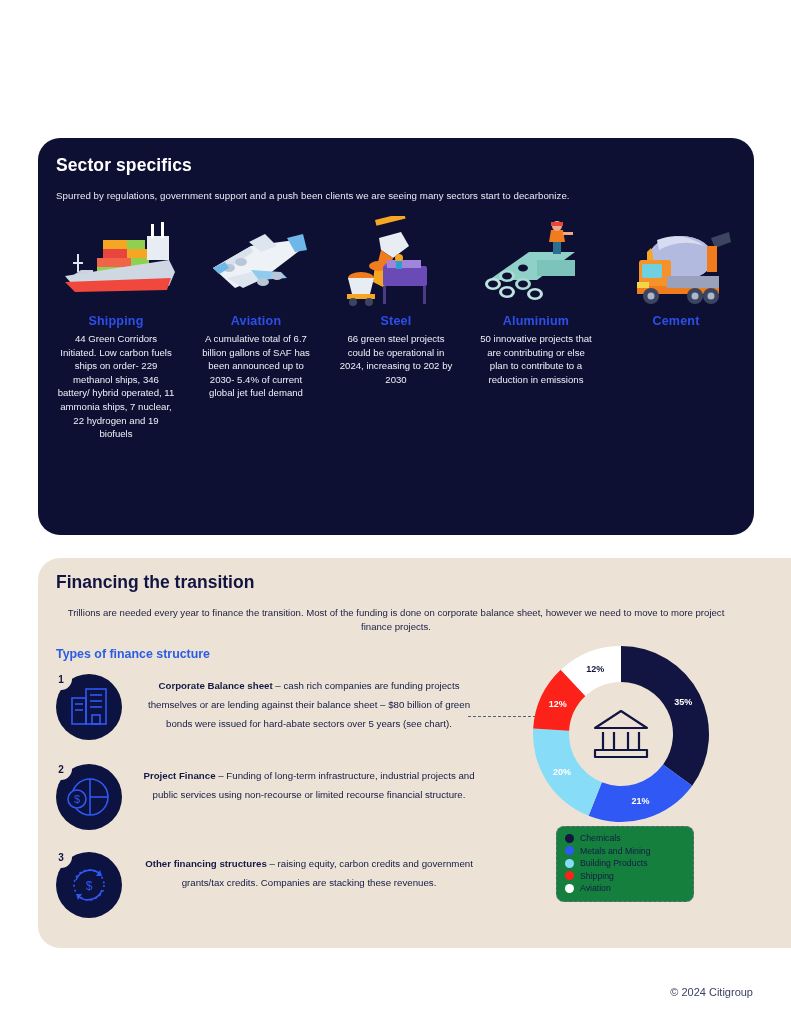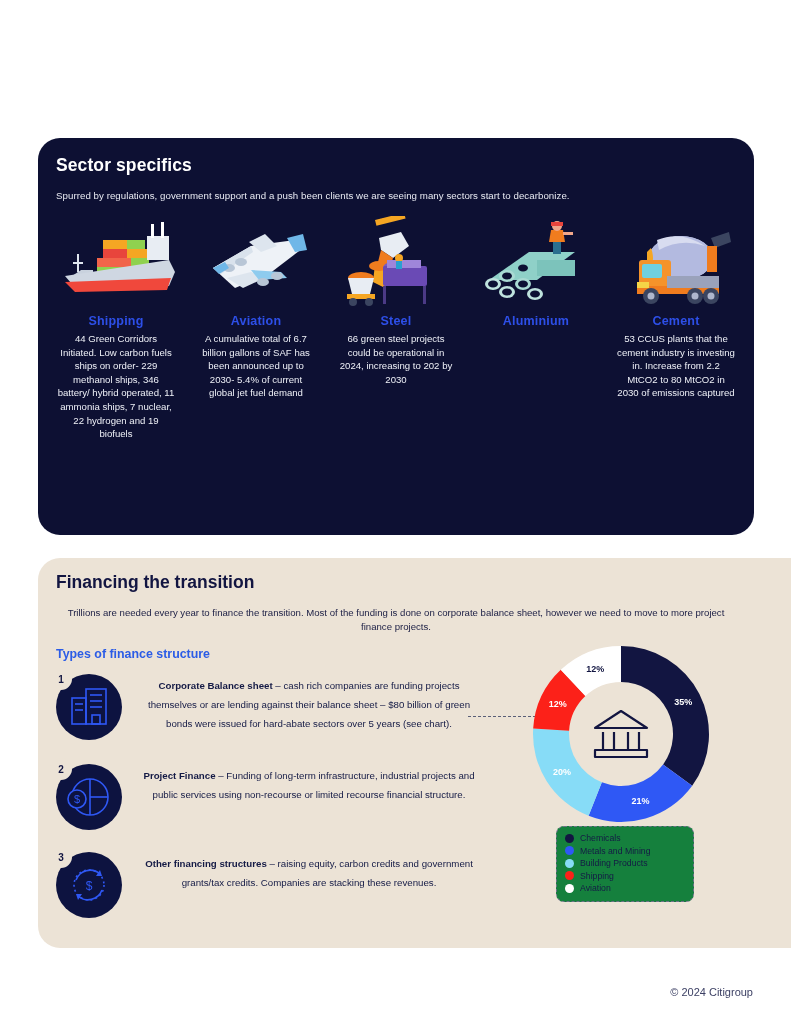--- a/index.html
+++ b/index.html
@@ -332,20 +332,21 @@
             <ellipse cx="64" cy="78" rx="5" ry="3.5" fill="#0d1033"></ellipse>
             <path d="M82 24 L90 24 L90 38 L82 38 Z" fill="#2a6f8f"></path>
             <path d="M80 14 L92 14 L94 26 L78 26 Z" fill="#f07c1e"></path>
             <circle cx="86" cy="10" r="5" fill="#f0a78a"></circle>
             <path d="M80 6 L92 6 L92 10 L80 10 Z" fill="#e8453c"></path>
             <rect x="92" y="16" width="10" height="3" fill="#f0a78a"></rect>
           </g>
         </svg>
       </div>
       <div class="sector-name">Aluminium</div>
+      <div class="sector-desc">50 innovative projects that are contributing or else plan to contribute to a reduction in emissions</div>
     </div>
 
     <div class="sector-col">
       <div class="sector-art">
         <svg width="130" height="94" viewBox="0 0 130 94">
           <g>
             <ellipse cx="70" cy="42" rx="32" ry="22" fill="#c3c9e8"></ellipse>
             <ellipse cx="70" cy="42" rx="32" ry="22" fill="#b3bae0"></ellipse>
             <path d="M46 24 Q70 14 94 30 Q70 22 48 34 Z" fill="#d8dcf0"></path>
             <path d="M40 32 Q44 42 40 54 L36 50 L36 36 Z" fill="#f5a623"></path>
@@ -360,21 +361,20 @@
             <circle cx="40" cy="80" r="8" fill="#3b4560"></circle>
             <circle cx="40" cy="80" r="3.5" fill="#aeb6cc"></circle>
             <circle cx="84" cy="80" r="8" fill="#3b4560"></circle>
             <circle cx="84" cy="80" r="3.5" fill="#aeb6cc"></circle>
             <circle cx="100" cy="80" r="8" fill="#3b4560"></circle>
             <circle cx="100" cy="80" r="3.5" fill="#aeb6cc"></circle>
           </g>
         </svg>
       </div>
       <div class="sector-name">Cement</div>
-      <div class="sector-desc">53 CCUS plants that the cement industry is investing in. Increase from 2.2 MtCO2 to 80 MtCO2 in 2030 of emissions captured</div>
     </div>
 
   </div>
 </div>
 
 <div class="finance-card">
 
   <div class="fin-title">Financing the transition</div>
   <div class="fin-sub">Trillions are needed every year to finance the transition.  Most of the funding is done on corporate balance sheet, however we need to move to more project finance projects.</div>
   <div class="fin-kicker">Types of finance structure</div>

